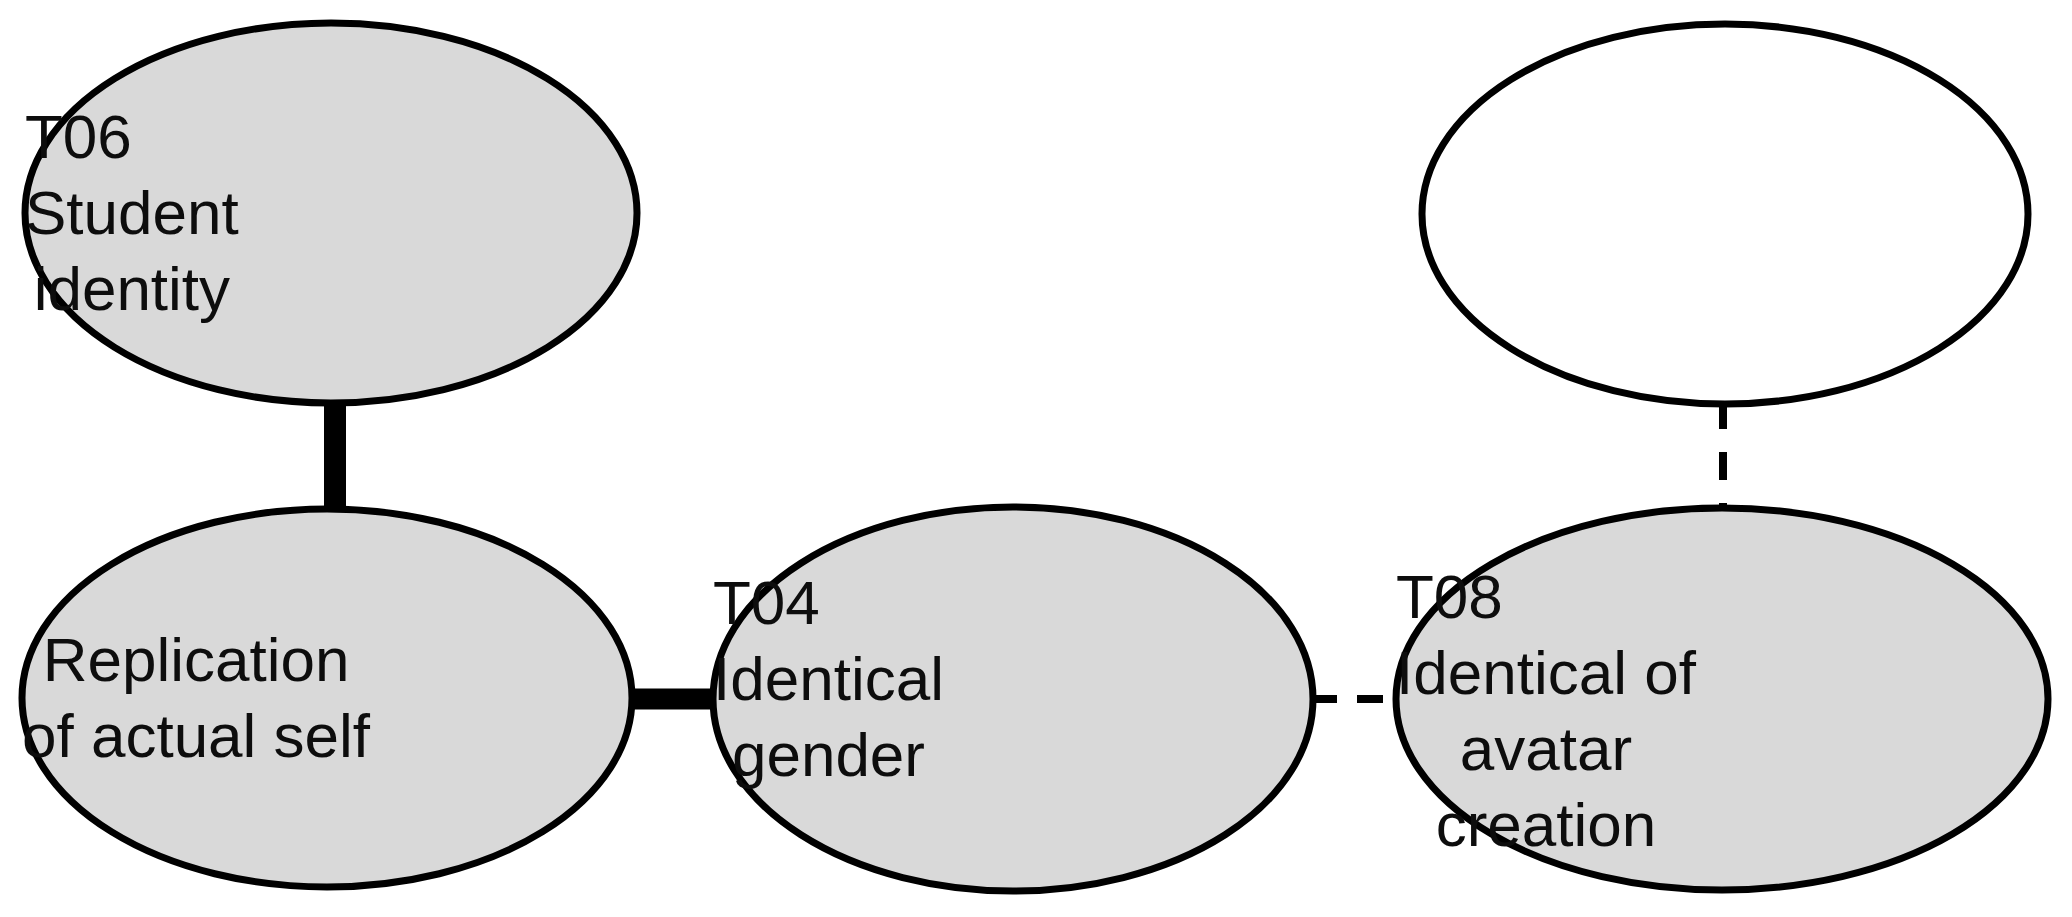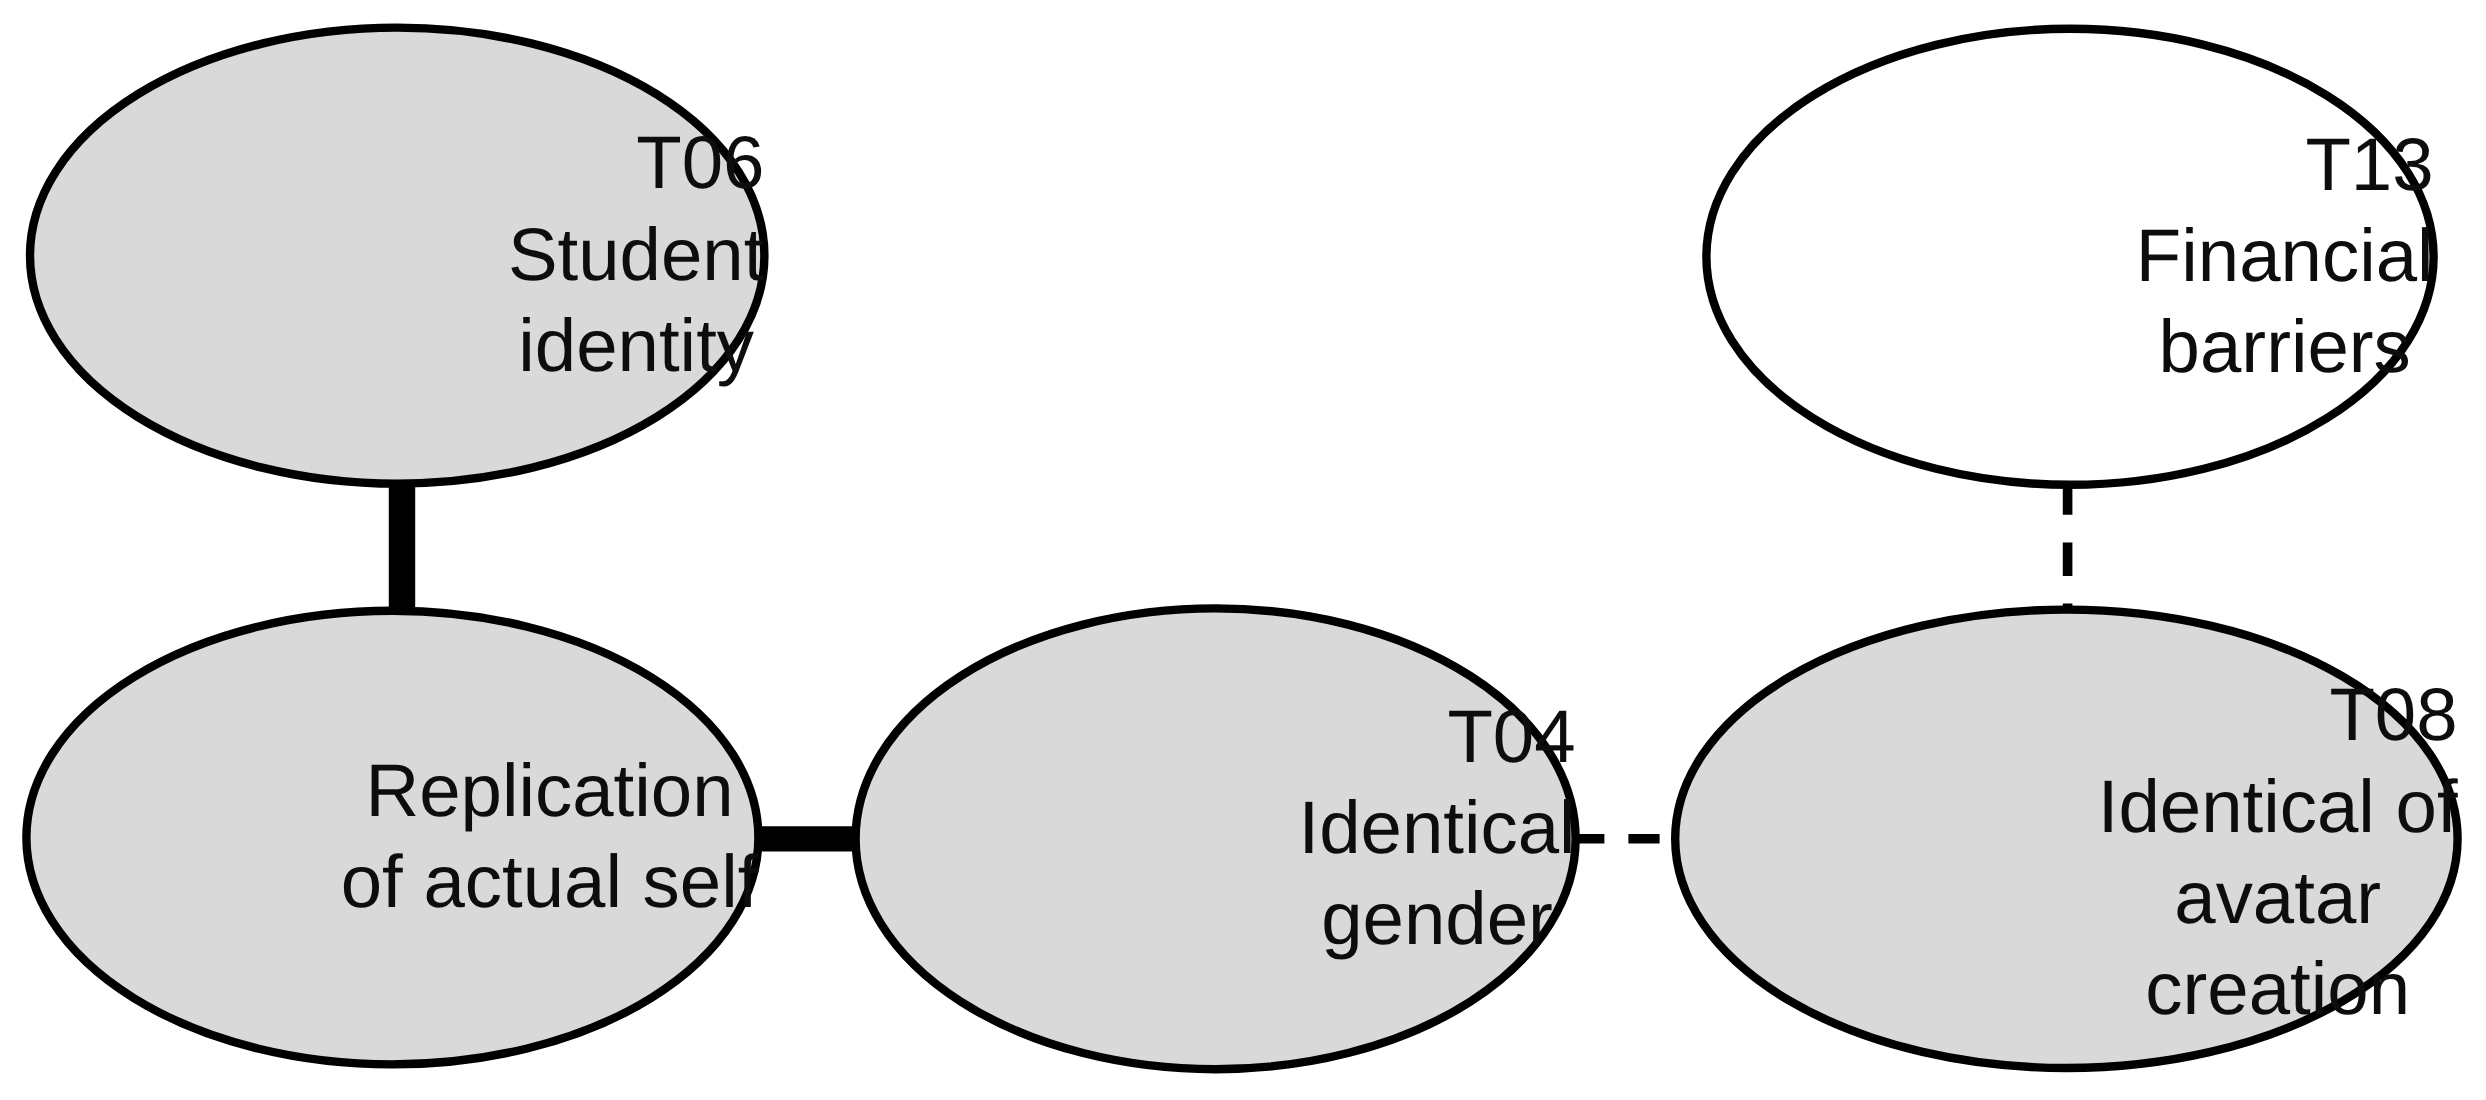--- a/index.html
+++ b/index.html
@@ -43,21 +43,21 @@
     fill: none;
   }
   .node-ellipse {
     stroke: #000000;
     stroke-width: 7px;
   }
   .node-label {
     position: absolute;
     display: flex;
     flex-direction: column;
-    align-items: flex-end;
+    align-items: flex-start;
     justify-content: center;
     text-align: center;
     color: #0d0d0d;
     font-size: 62px;
     line-height: 76px;
     pointer-events: none;
   }
   .node-code {
     display: block;
     font-weight: normal;
@@ -91,31 +91,26 @@
     <span class="node-code">T06</span>
     <span class="node-name">Student
 identity</span>
   </div>
 
   <div class="node-label" style="left:22px; top:509px; width:610px; height:378px;">
     <span class="node-name">Replication
 of actual self</span>
   </div>
 
-  <div class="node-label" style="left:713px; top:499px; width:600px; height:384px;">
+  <div class="node-label" style="left:713px; top:487px; width:600px; height:384px;">
     <span class="node-code">T04</span>
     <span class="node-name">Identical
 gender</span>
   </div>
 
-  <div class="node-label" style="left:1422px; top:24px; width:606px; height:380px;">
-    <span class="node-code">T13</span>
-    <span class="node-name">Financial
-barriers</span>
-  </div>
 
   <div class="node-label" style="left:1396px; top:520px; width:652px; height:382px;">
     <span class="node-code">T08</span>
     <span class="node-name">Identical of
 avatar
 creation</span>
   </div>
 
 </div>
 

